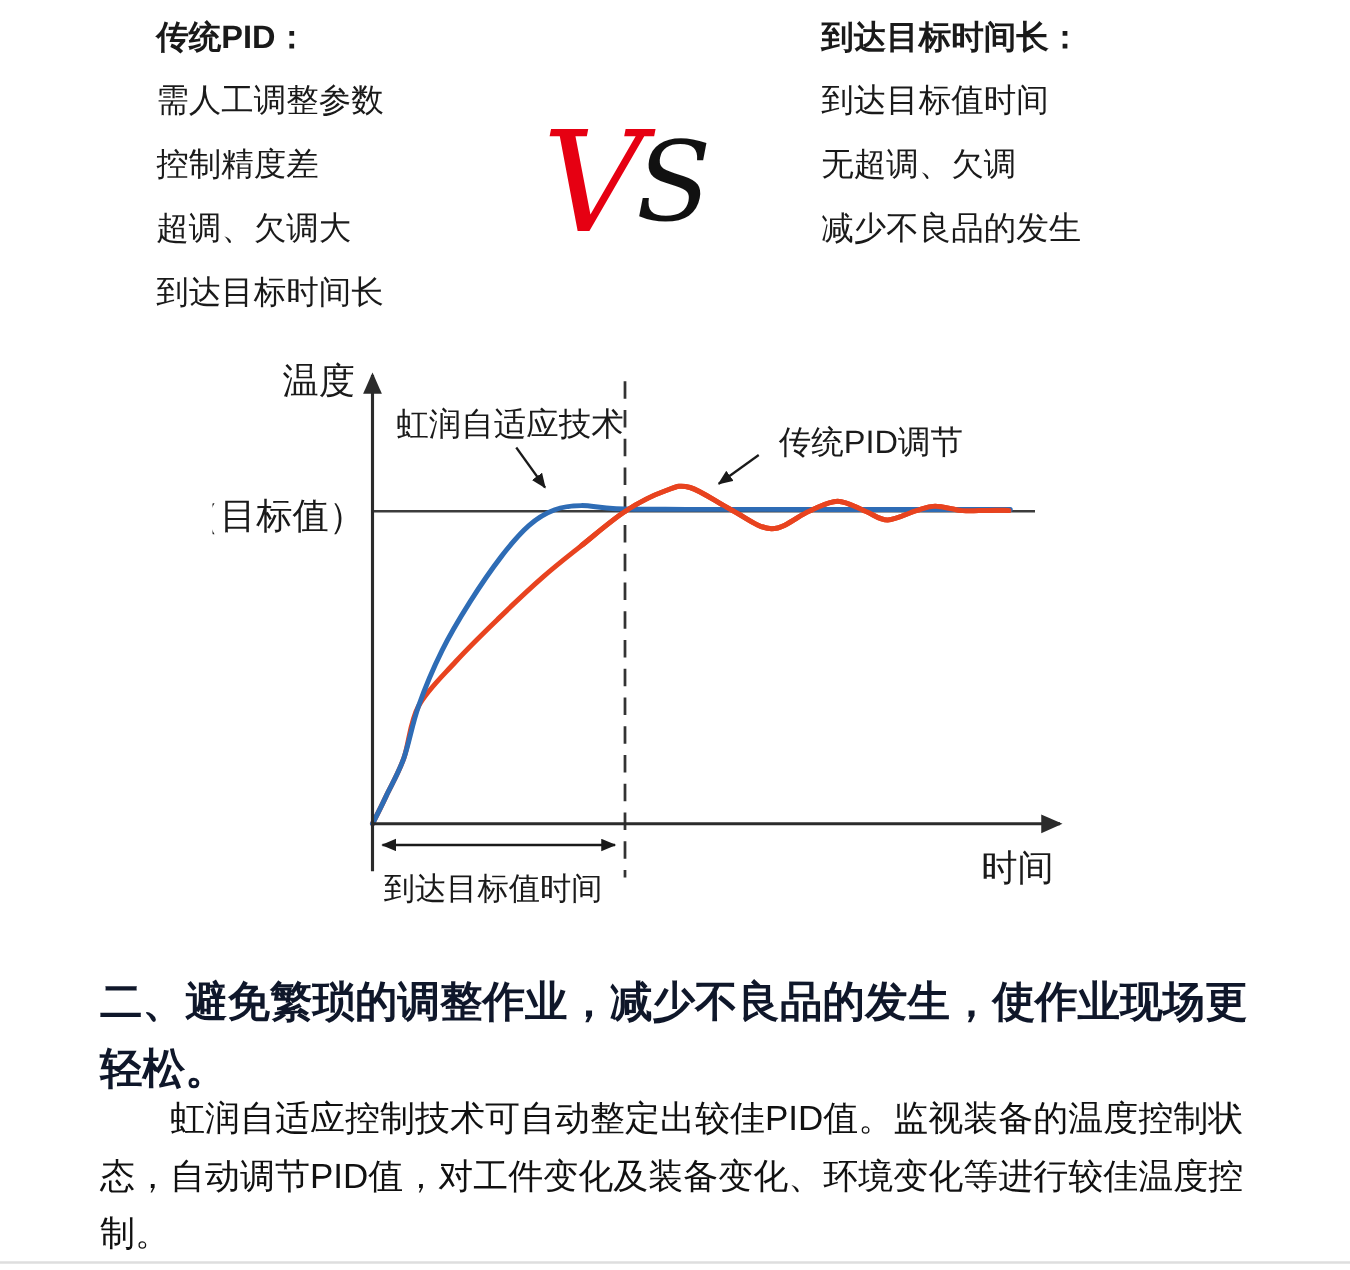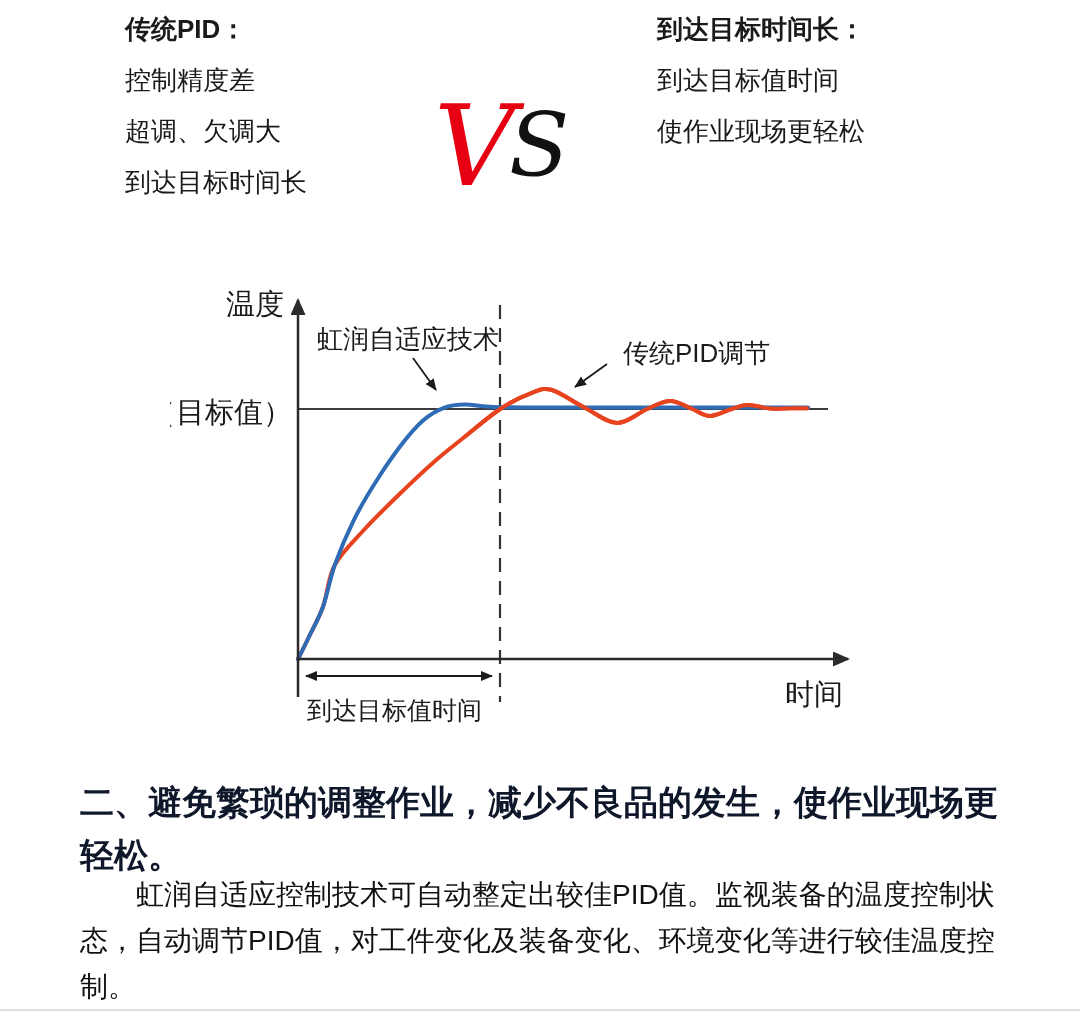--- a/index.html
+++ b/index.html
@@ -27,33 +27,35 @@
   }
   .bottom-divider{
     position:absolute;left:0;top:1009px;width:1080px;height:2px;background:#dedede;
   }
 </style>
 </head>
 <body>
 
 <div class="col" id="col-left">
   <div class="title">传统PID：</div>
+  <div>需人工调整参数</div>
   <div>控制精度差</div>
   <div>超调、欠调大</div>
   <div>到达目标时间长</div>
 </div>
 
 <div class="vs">
   <span class="v">V</span><span class="s">S</span>
 </div>
 
 <div class="col" id="col-right">
   <div class="title">到达目标时间长：</div>
   <div>到达目标值时间</div>
-  <div>使作业现场更轻松</div>
+  <div>无超调、欠调</div>
+  <div>减少不良品的发生</div>
 </div>
 
 <svg id="chart" width="720" height="470" viewBox="0 0 720 470">
   <defs>
     <marker id="ah" markerUnits="userSpaceOnUse" markerWidth="14" markerHeight="12" refX="11" refY="5" orient="auto">
       <path d="M0,0 L12,5 L0,10 Z" fill="#1a1a1a"></path>
     </marker>
     <marker id="ah-big" markerUnits="userSpaceOnUse" markerWidth="20" markerHeight="18" refX="15" refY="7.5" orient="auto">
       <path d="M0,0 L17,7.5 L0,15 Z" fill="#2b2b2b"></path>
     </marker>

